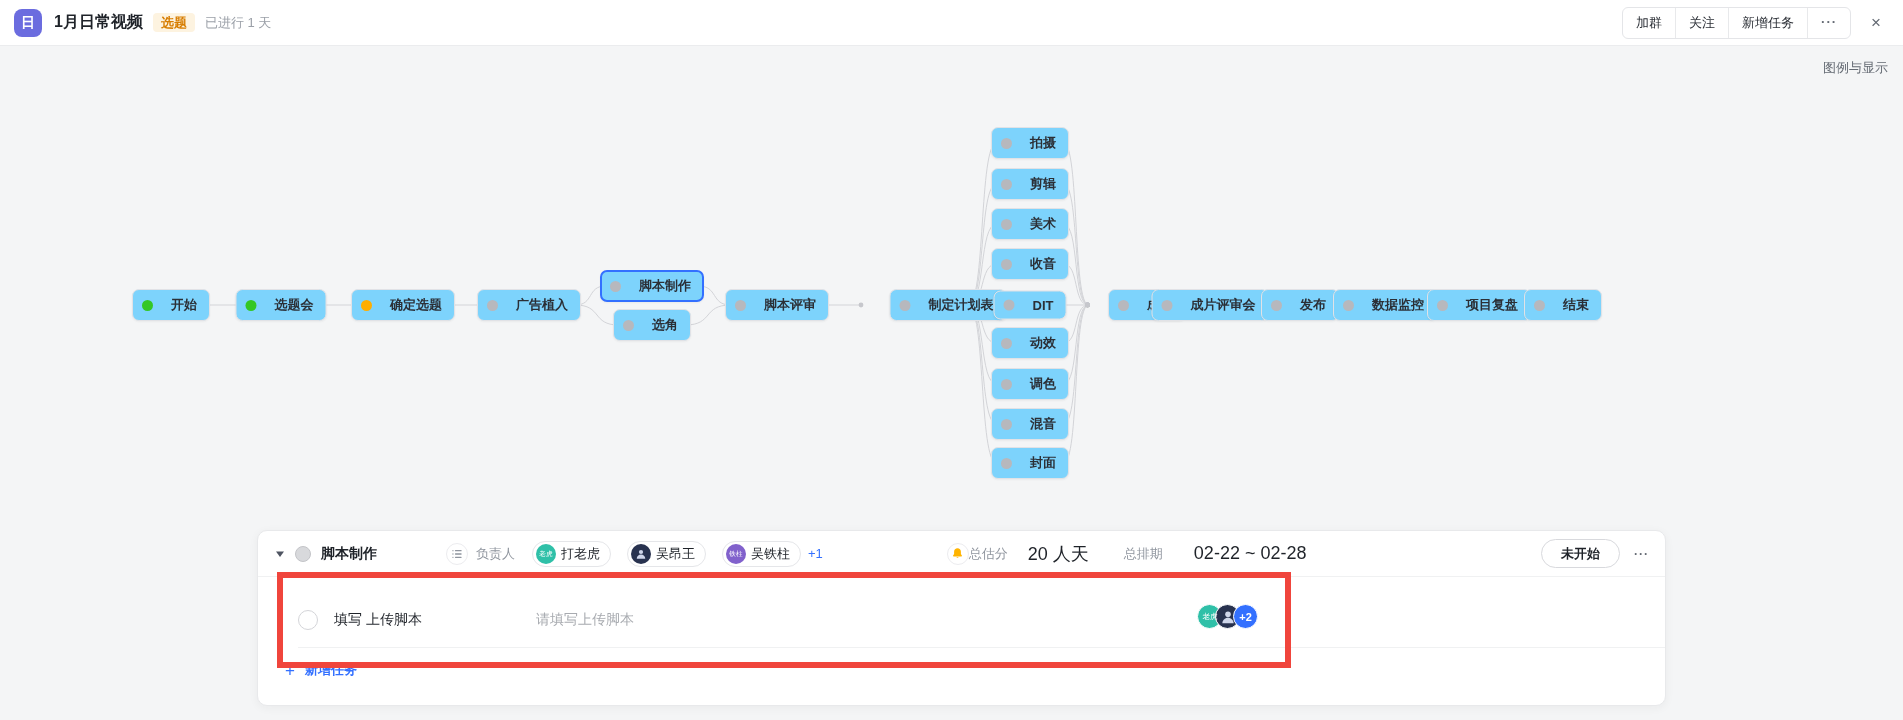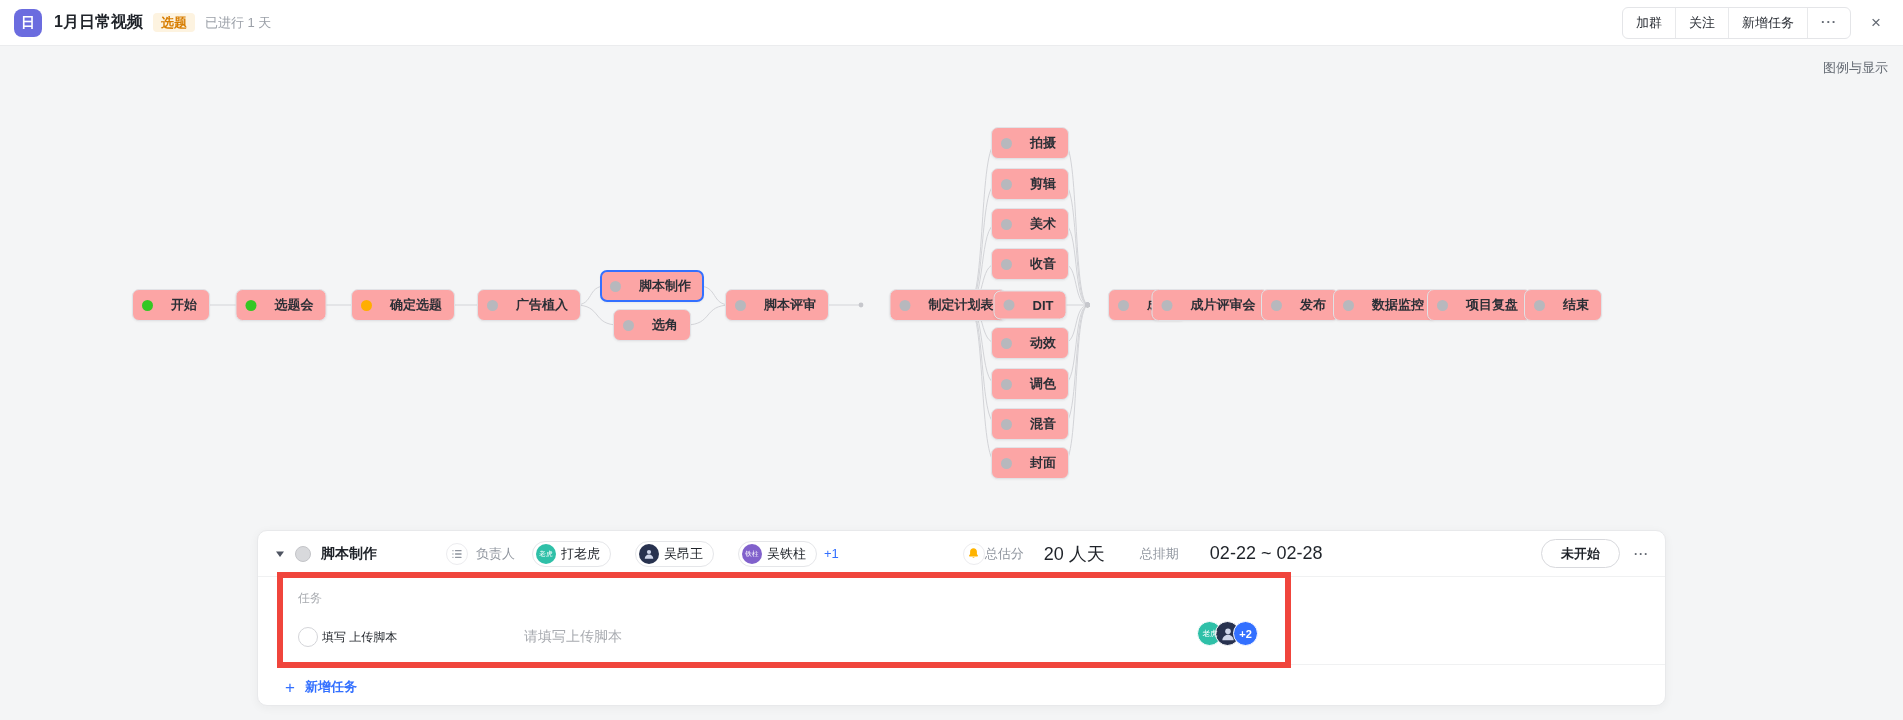--- a/index.html
+++ b/index.html
@@ -20,61 +20,61 @@
   .topbar-right{margin-left:auto;display:flex;align-items:center;gap:12px}
   .btn-group{display:flex;border:1px solid #e4e5e8;border-radius:6px;overflow:hidden;background:#fff}
   .tb-btn{padding:6px 13px;font-size:13px;color:#2b2f36;border-right:1px solid #e8e9eb;cursor:pointer;white-space:nowrap}
   .tb-btn:last-child{border-right:none}
   .tb-btn.more{color:#646a73;letter-spacing:1px;font-weight:700}
   .close-btn{font-size:17px;color:#646a73;padding:2px 8px;cursor:pointer}
   
   .legend-toggle{position:absolute;top:59px;right:15px;font-size:13px;color:#646a73;z-index:30;cursor:pointer}
   #flow{position:absolute;inset:0;z-index:1}
   #flow-edges{position:absolute;left:0;top:0;pointer-events:none}
-  .flow-node{position:absolute;transform:translate(-50%,-50%);background:#fca5a5;
+  .flow-node{position:absolute;transform:translate(-50%,-50%);background:#7dd3fc;
     border:1px solid #e1e2e6;border-radius:7px;padding:6px 12px 6px 9px;display:flex;align-items:center;gap:18px;
     box-shadow:0 1px 2px rgba(31,35,41,.05);white-space:nowrap;cursor:pointer}
   .flow-node.selected{border:2px solid #3370ff;padding:5px 11px 5px 8px}
   .node-dot{width:11px;height:11px;border-radius:50%;flex:none}
   .node-label{font-size:13px;font-weight:600;color:#2b2f36}
   .flow-node.selected .node-label{font-weight:700}
   
   .panel{position:absolute;left:257px;top:530px;width:1409px;height:176px;background:#fff;
     border:1px solid #e8e9eb;border-radius:10px;z-index:20;box-shadow:0 2px 10px rgba(31,35,41,.05)}
   .panel-header{height:45px;display:flex;align-items:center;padding:0 16px}
   .caret{width:12px;display:flex;cursor:pointer}
   .status-circle{width:16px;height:16px;border-radius:50%;background:#d8d9dc;border:1px solid #c3c4c8;margin-left:9px;cursor:pointer;flex:none}
   .panel-title{font-size:14px;font-weight:700;margin-left:10px;white-space:nowrap}
   .icon-circle{width:22px;height:22px;border:1px solid #ececef;border-radius:50%;display:flex;
     align-items:center;justify-content:center;background:#fff;flex:none}
   .owner-icon{margin-left:69px}
   .ph-label{color:#8f959e;font-size:13px;white-space:nowrap}
   .ph-value{color:#1f2329;font-size:18px;font-weight:500;white-space:nowrap}
   .owner-label{margin-left:8px}
-  .chips{display:flex;align-items:center;gap:24px;margin-left:17px}
+  .chips{display:flex;align-items:center;gap:16px;margin-left:17px}
   .chip{display:flex;align-items:center;gap:5px;border:1px solid #e5e6e9;border-radius:999px;
     padding:2px 10px 2px 3px;font-size:13px;color:#1f2329;background:#fff;cursor:pointer;white-space:nowrap}
   .avatar{border-radius:50%;display:inline-flex;align-items:center;justify-content:center;flex:none;overflow:hidden}
   .avatar-text{color:#fff;font-size:7px;line-height:1;transform:scale(.95);white-space:nowrap}
   .more-count{color:#3370ff;font-size:13px;margin-left:7px;cursor:pointer}
   .bell{margin-left:124px}
   .estimate-label{}
   .estimate-value{margin-left:20px}
   .sched-label{margin-left:35px}
   .sched-value{margin-left:31px}
   .spacer{flex:1}
   .status-pill{border:1px solid #d8d9dd;border-radius:15px;height:29px;display:flex;align-items:center;
     padding:0 19px;font-size:13px;font-weight:600;background:#fff;cursor:pointer;white-space:nowrap}
   .panel-more{color:#646a73;font-size:12px;font-weight:700;letter-spacing:1px;margin-left:14px;cursor:pointer}
   .panel-divider{height:1px;background:#f0f1f2}
   .task-section{padding:13px 16px 0 40px}
   .section-label{color:#a8abb0;font-size:12px}
   .task-row{position:relative;display:flex;align-items:center;margin-top:17px;height:26px}
   .checkbox{width:20px;height:20px;border:1.5px solid #d4d5d9;border-radius:50%;background:#fff;cursor:pointer;flex:none}
-  .task-name{width:202px;margin-left:4px;font-size:12px;color:#1f2329;cursor:text;white-space:nowrap;overflow:hidden}
+  .task-name{width:202px;margin-left:16px;font-size:14px;color:#1f2329;cursor:text;white-space:nowrap;overflow:hidden}
   .task-placeholder{font-size:14px;color:#a8abb0;cursor:text;white-space:nowrap}
   .task-avatars{position:absolute;left:899px;top:-3px;display:flex;cursor:pointer}
   .task-avatars .avatar{border:1.5px solid #fff}
   .task-avatars .avatar + .avatar{margin-left:-7px}
   .task-avatars .avatar-text{font-size:8px}
   .plus2{background:#3370ff;color:#fff;font-size:11px;font-weight:600}
   .task-divider{height:1px;background:#f0f1f2;margin:14px -16px 0 -40px;margin-left:0}
   .add-task{display:flex;align-items:center;gap:10px;color:#3346ff;color:#3370ff;font-size:13px;
     font-weight:600;margin:13px 0 0 -13px;cursor:pointer}
   .add-task .plus{font-size:17px;font-weight:400;line-height:1}
@@ -349,21 +349,20 @@
     <span class="ph-label sched-label">总排期</span>
     <span class="ph-value sched-value">02-22 ~ 02-28</span>
 
     <span class="spacer"></span>
     <span class="status-pill">未开始</span>
     <span class="panel-more">···</span>
   </div>
   <div class="panel-divider"></div>
 
   <div class="task-section">
-    <div class="section-label">任务</div>
     <div class="task-row">
       <span class="checkbox"></span>
       <span class="task-name">填写 上传脚本</span>
       <span class="task-placeholder">请填写上传脚本</span>
       <span id="task-avatars" class="task-avatars">
           <span class="avatar" style="height: 25px; width: 25px; background: rgb(47, 192, 168);">
             <span class="avatar-text">老虎</span>
           </span>
           <span class="avatar" style="height: 25px; width: 25px; background: rgb(40, 50, 79);">
             <svg width="16" height="16" viewBox="0 0 24 24">

